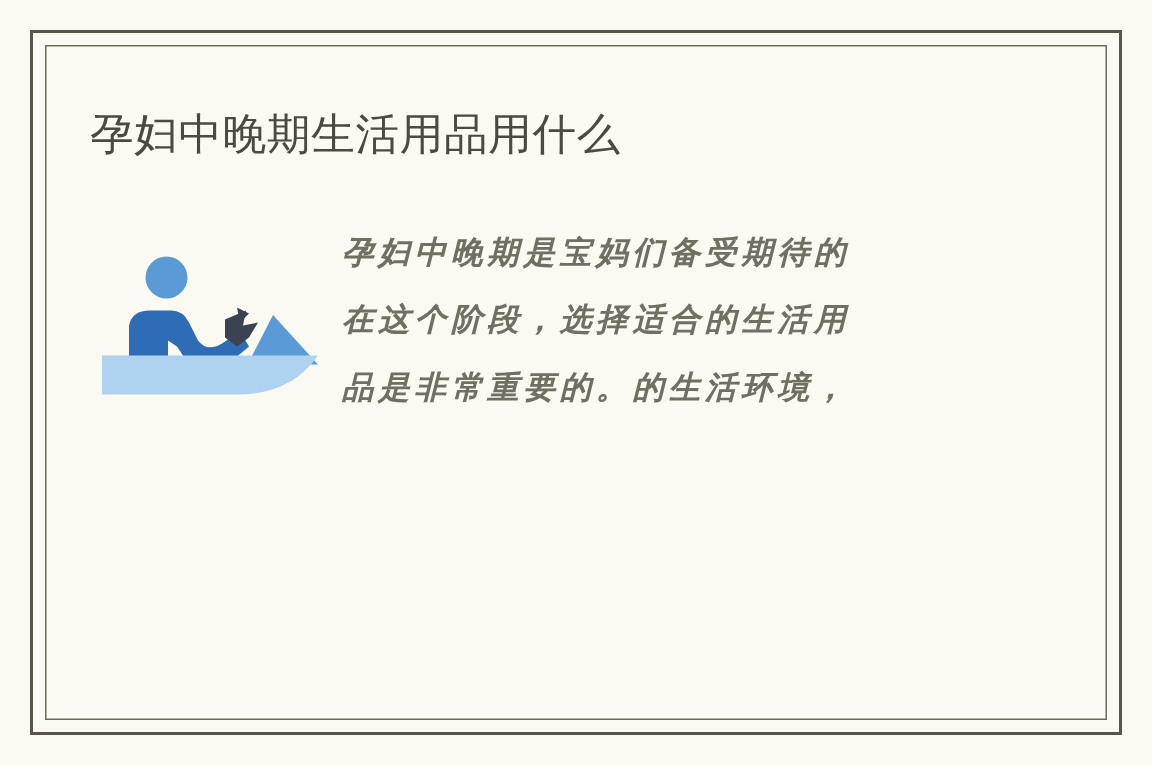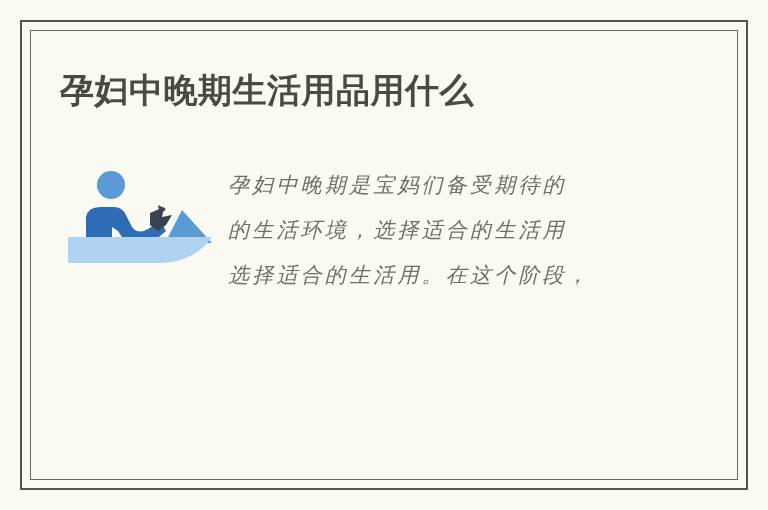--- a/index.html
+++ b/index.html
@@ -41,43 +41,44 @@
     border: 1px solid #6a6a5c;
     box-sizing: border-box;
   }
 
   
   #title {
     position: absolute;
     left: 60px;
     top: 69px;
     width: 640px;
-    font-size: 34px;
+    font-size: 29px;
     line-height: 42px;
     color: #4A4A42;
     letter-spacing: 0.5px;
-    font-weight: 700;
+    font-weight: 400;
     white-space: nowrap;
   }
 
   
   #illustration {
     position: absolute;
     left: 62px;
     top: 165px;
     width: 150px;
     height: 105px;
   }
 
   
   #body-text {
     position: absolute;
     left: 228px;
-    top: 163px;
+    top: 146px;
     width: 420px;
+    font-weight: bold;
   }
   .body-line {
     font-size: 21px;
     line-height: 45px;
     height: 45px;
     color: #706F63;
     letter-spacing: 3.2px;
     white-space: nowrap;
     font-family: "DejaVu Sans", sans-serif;
     font-style: italic;
@@ -104,17 +105,17 @@
 
       <path d="M88 48 L102 42 L100 52 L110 50 L104 60 L96 66 L88 60 Z" fill="#3B4252"></path>
       <path d="M96 40 L104 44 L98 50 Z" fill="#3B4252"></path>
 
       <path d="M6 72 L150 72 Q132 98 96 98 L6 98 Z" fill="#AED2F0"></path>
     </svg>
   </div>
 
   <div id="body-text">
     <div class="body-line">孕妇中晚期是宝妈们备受期待的</div>
-    <div class="body-line">的生活环境，选择适合的生活用</div>
-    <div class="body-line">选择适合的生活用。在这个阶段，</div>
+    <div class="body-line">在这个阶段，选择适合的生活用</div>
+    <div class="body-line">品是非常重要的。的生活环境，</div>
   </div>
 
 </div>
 
 </body></html>

